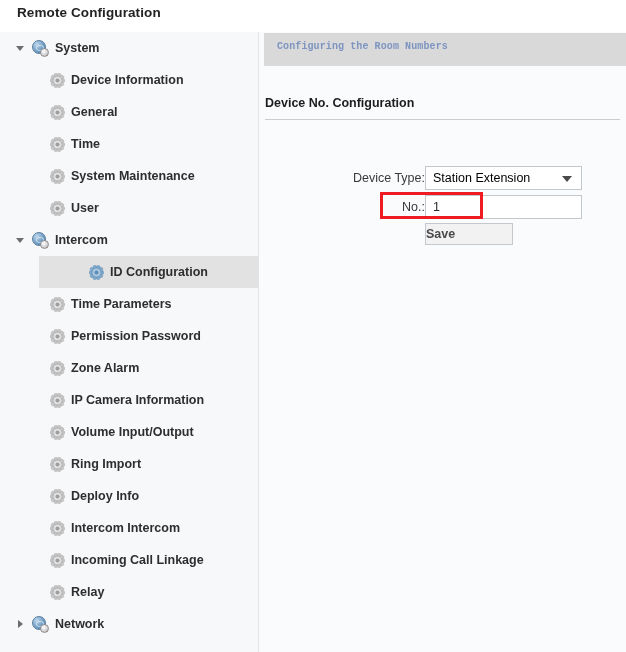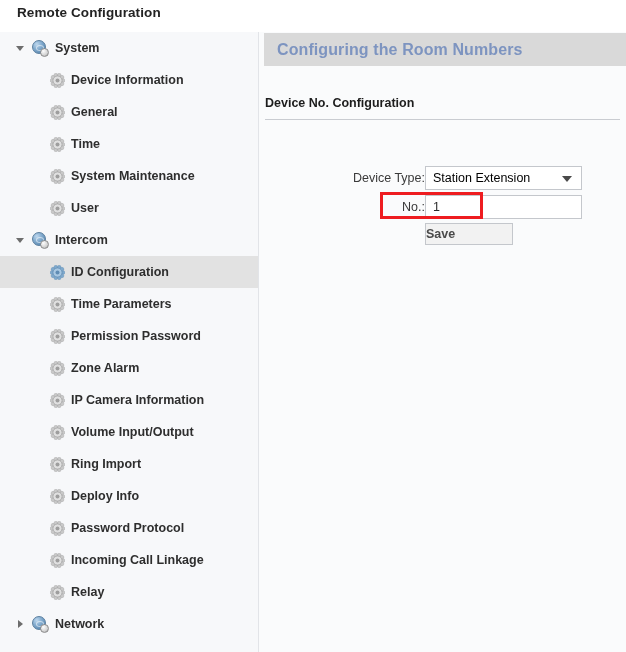--- a/index.html
+++ b/index.html
@@ -58,20 +58,21 @@
   .tree-row {
     position: relative;
     height: 32px;
     display: flex;
     align-items: center;
     box-sizing: border-box;
     cursor: default;
   }
   .tree-row.selected {
     background: #e2e2e2;
+    margin-left: 39px;
   }
   .tree-row .twisty {
     position: absolute;
     left: 14px;
     top: 0;
     height: 32px;
     width: 12px;
     display: flex;
     align-items: center;
     justify-content: center;
@@ -158,25 +159,26 @@
     top: 1px;
     width: 362px;
     height: 33px;
     background: #d9d9d9;
     box-sizing: border-box;
   }
   .section-banner-text {
     position: absolute;
     left: 13px;
     top: 8px;
-    font-size: 16px;
+    font-size: 10px;
     font-weight: bold;
     color: #7d94c0;
     letter-spacing: 0.1px;
     white-space: nowrap;
+    font-family: Liberation Mono, monospace;
   }
 
   .group-title {
     position: absolute;
     left: 6px;
     top: 64px;
     font-size: 12.5px;
     font-weight: bold;
     color: #1d1d1d;
     white-space: nowrap;
@@ -597,21 +599,21 @@
               <circle cx="1.90" cy="7.50" r="1.85" fill="#c9c9c9" stroke="#9a9a9a" stroke-width="0.35"></circle>
               <circle cx="2.97" cy="4.21" r="1.85" fill="#c9c9c9" stroke="#9a9a9a" stroke-width="0.35"></circle>
               <circle cx="5.77" cy="2.17" r="1.85" fill="#c9c9c9" stroke="#9a9a9a" stroke-width="0.35"></circle>
               <circle cx="9.23" cy="2.17" r="1.85" fill="#c9c9c9" stroke="#9a9a9a" stroke-width="0.35"></circle>
               <circle cx="12.03" cy="4.21" r="1.85" fill="#c9c9c9" stroke="#9a9a9a" stroke-width="0.35"></circle>
               <circle cx="7.5" cy="7.5" r="4.5" fill="#e0e0e0" stroke="#9a9a9a" stroke-width="0.6"></circle>
               <circle cx="7.5" cy="7.5" r="2" fill="#9e9e9e"></circle>
             </svg>
           </span>
         </span>
-        <span class="node-label">Password Protocol</span>
+        <span class="node-label">Intercom Intercom</span>
       </div>
       <div class="tree-row level2">
         <span class="node-icon">
           <span class="gear-ic">
             <svg width="15" height="15" viewBox="0 0 15 15">
               <circle cx="13.10" cy="7.50" r="1.85" fill="#c9c9c9" stroke="#9a9a9a" stroke-width="0.35"></circle>
               <circle cx="12.03" cy="10.79" r="1.85" fill="#c9c9c9" stroke="#9a9a9a" stroke-width="0.35"></circle>
               <circle cx="9.23" cy="12.83" r="1.85" fill="#c9c9c9" stroke="#9a9a9a" stroke-width="0.35"></circle>
               <circle cx="5.77" cy="12.83" r="1.85" fill="#c9c9c9" stroke="#9a9a9a" stroke-width="0.35"></circle>
               <circle cx="2.97" cy="10.79" r="1.85" fill="#c9c9c9" stroke="#9a9a9a" stroke-width="0.35"></circle>

